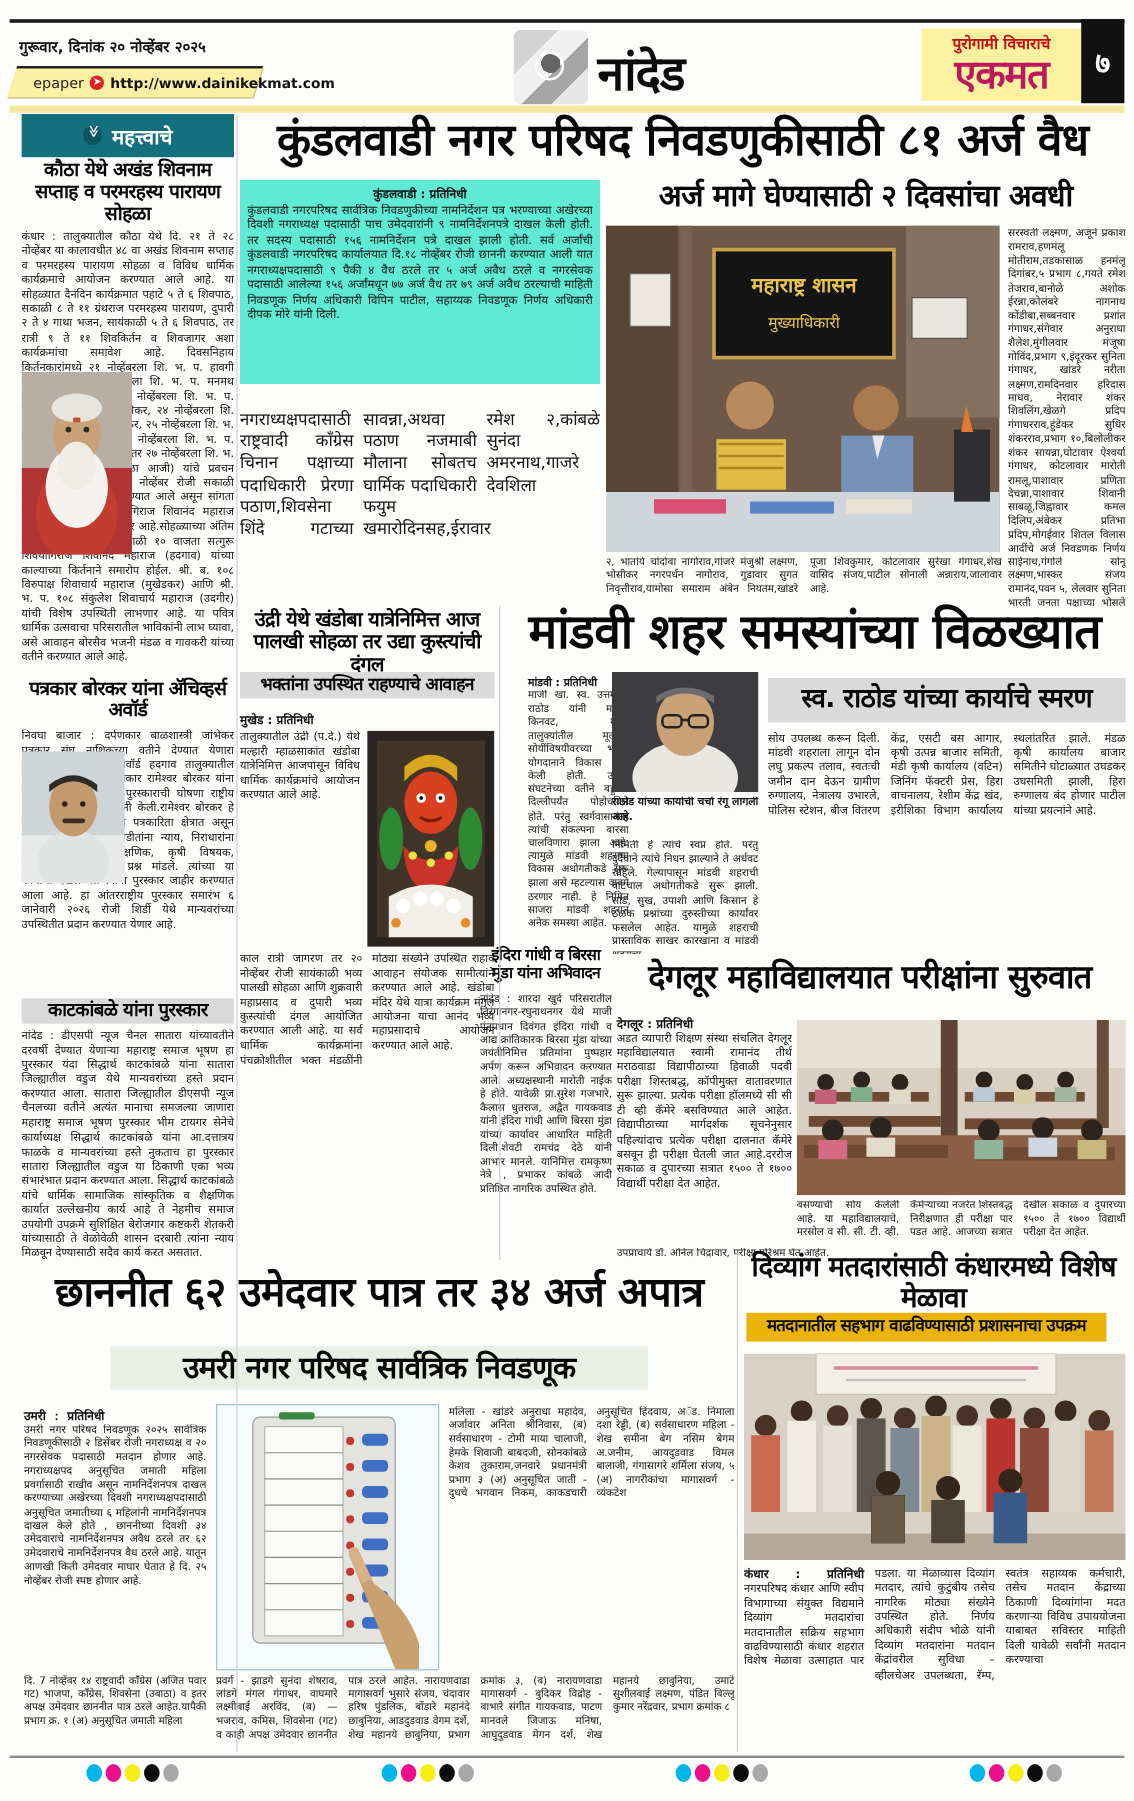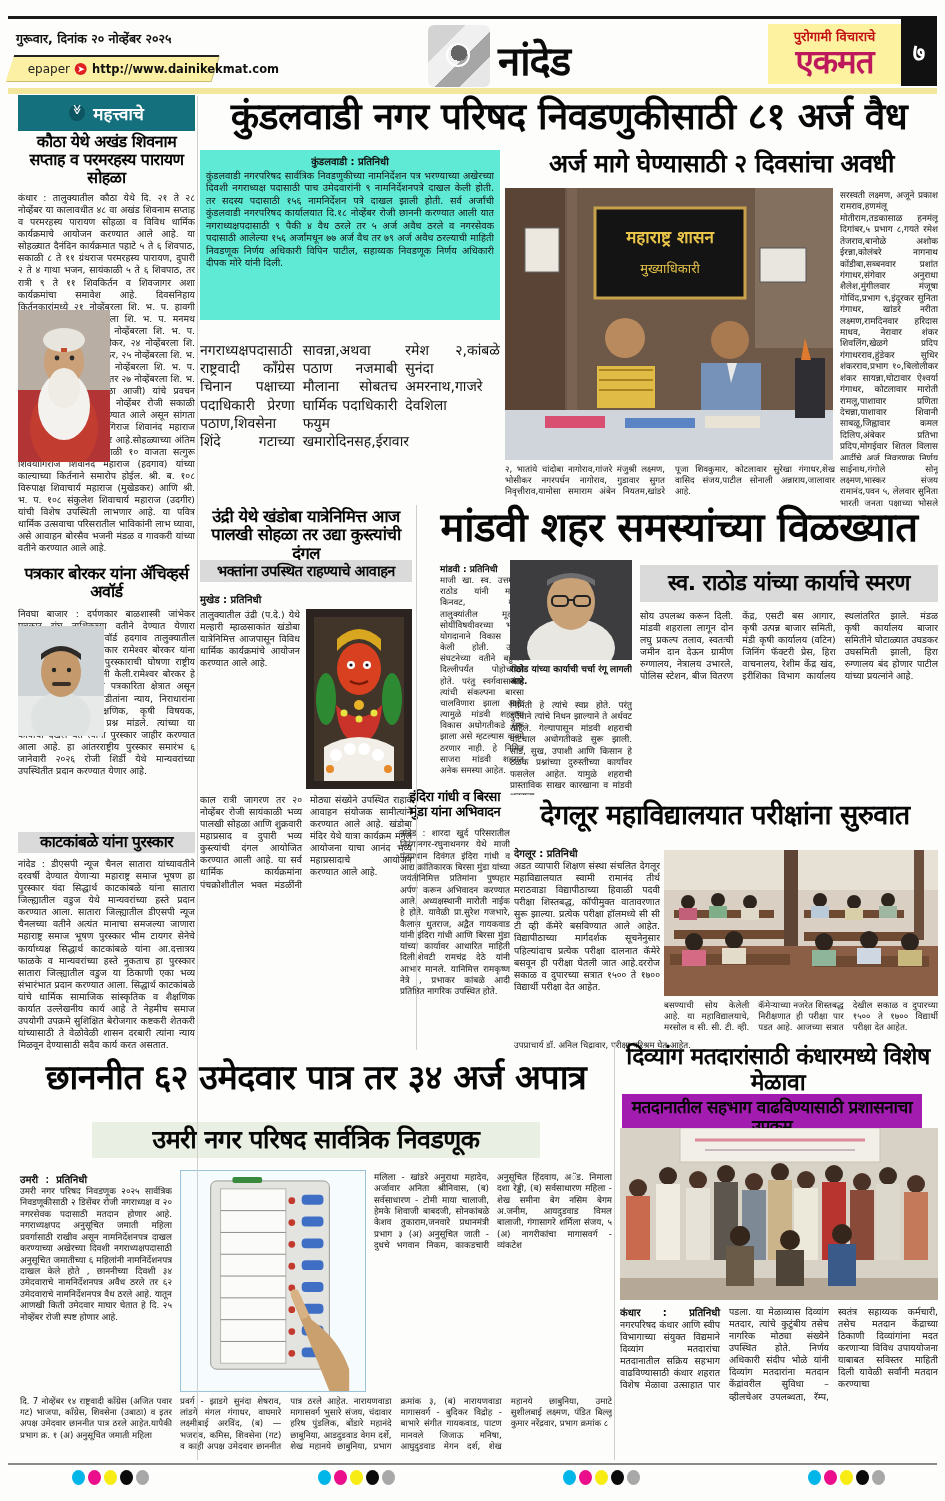--- a/index.html
+++ b/index.html
@@ -331,21 +331,21 @@
   <div class="abs cols2 body-txt" style="left:374px; top:1172px; width:238px; height:218px; font-size:8.7px;">
     <span>मलिला - खांडरे अनुराधा महादेव, अर्जावार अनिता श्रीनिवास, (ब) सर्वसाधारण - टोमी माया चालाजी, हेमके शिवाजी बाबदजी, सोनकांबळे केशव तुकाराम,जनवारे प्रधानमंत्री प्रभाग ३ (अ) अनुसूचित जाती - दुधचे भगवान निकम, काकडचारी अनुसूचित हिंदवाय, अॅड. निमाला दशा रेड्डी, (ब) सर्वसाधारण महिला - शेख समीना बेग नसिम बेगम अ.जनीम, आयदुडवाड विमल बालाजी, गंगासागरे शर्मिला संजय, ५ (अ) नागरीकांचा मागासवर्ग - व्यंकटेश</span>
   </div>
 
   <div class="abs cols4 body-txt" style="left:180px; top:1396px; width:432px; height:64px; font-size:8.6px;">
     <span>प्रवर्ग - झाडगे सुनंदा शेषराव, लांडगे मंगल गंगाधर, वाघमारे लक्ष्मीबाई अरविंद, (ब) — भजराव, कमिस, शिवसेना (गट) व काही अपक्ष उमेदवार छाननीत पात्र ठरले आहेत. नारायणवाडा मागासवर्ग भुसारे संजय, चंदावार हरिष पुंडलिक, बोंडारे महानंदे छाबुनिया, आडदुडवाड वेगम दर्शे, शेख महानये छाबुनिया, प्रभाग क्रमांक ३, (ब) नारायणवाडा मागासवर्ग - बुदिकर विद्रोह - बाभारे संगीत गायकवाड, पाटण मानवले जिजाऊ मनिषा, आघुदुडवाड मेगन दर्श, शेख महानये छाबुनिया, उमाटे सुशीलबाई लक्ष्मण, पंडित बिल्लू कुमार नरेंद्रवार, प्रभाग क्रमांक ८</span>
   </div>
   <div class="abs body-txt" style="left:20px; top:1396px; width:152px; height:64px; font-size:8.6px;">दि. 7 नोव्हेंबर १४ राष्ट्रवादी काँग्रेस (अजित पवार गट) भाजपा, काँग्रेस, शिवसेना (उबाठा) व इतर अपक्ष उमेदवार छाननीत पात्र ठरले आहेत.यापैकी प्रभाग क्र. १ (अ) अनुसूचित जमाती महिला</div>
 
   <div class="abs hl" style="left:618px; top:1044px; width:320px; font-size:23px;">दिव्यांग मतदारांसाठी कंधारमध्ये विशेष मेळावा</div>
-  <div class="abs hl" style="left:622px; top:1094px; width:300px; font-size:17px; background:#a21caf; padding:4px 0;">मतदानातील सहभाग वाढविण्यासाठी प्रशासनाचा उपक्रम</div>
+  <div class="abs hl" style="left:622px; top:1094px; width:300px; font-size:14px; background:#eab308; padding:4px 0;">मतदानातील सहभाग वाढविण्यासाठी प्रशासनाचा उपक्रम</div>
 
   <svg class="photo" style="left:620px; top:1128px; width:318px; height:172px;" viewBox="0 0 318 172" preserveAspectRatio="none">
     <rect width="318" height="172" fill="#d8d2c6"></rect>
     <rect x="60" y="0" width="200" height="34" fill="#f2efe8" stroke="#c9c2b2"></rect>
     <line x1="75" y1="12" x2="245" y2="12" stroke="#d98a9a" stroke-width="3"></line>
     <line x1="85" y1="22" x2="235" y2="22" stroke="#c9b8c2" stroke-width="2"></line>
     <rect x="0" y="150" width="318" height="22" fill="#b5a896"></rect>
     <g>
       <circle cx="18" cy="60" r="9" fill="#4a3326"></circle>
         <rect x="6" y="68" width="24" height="64" fill="#c96a4e"></rect>

